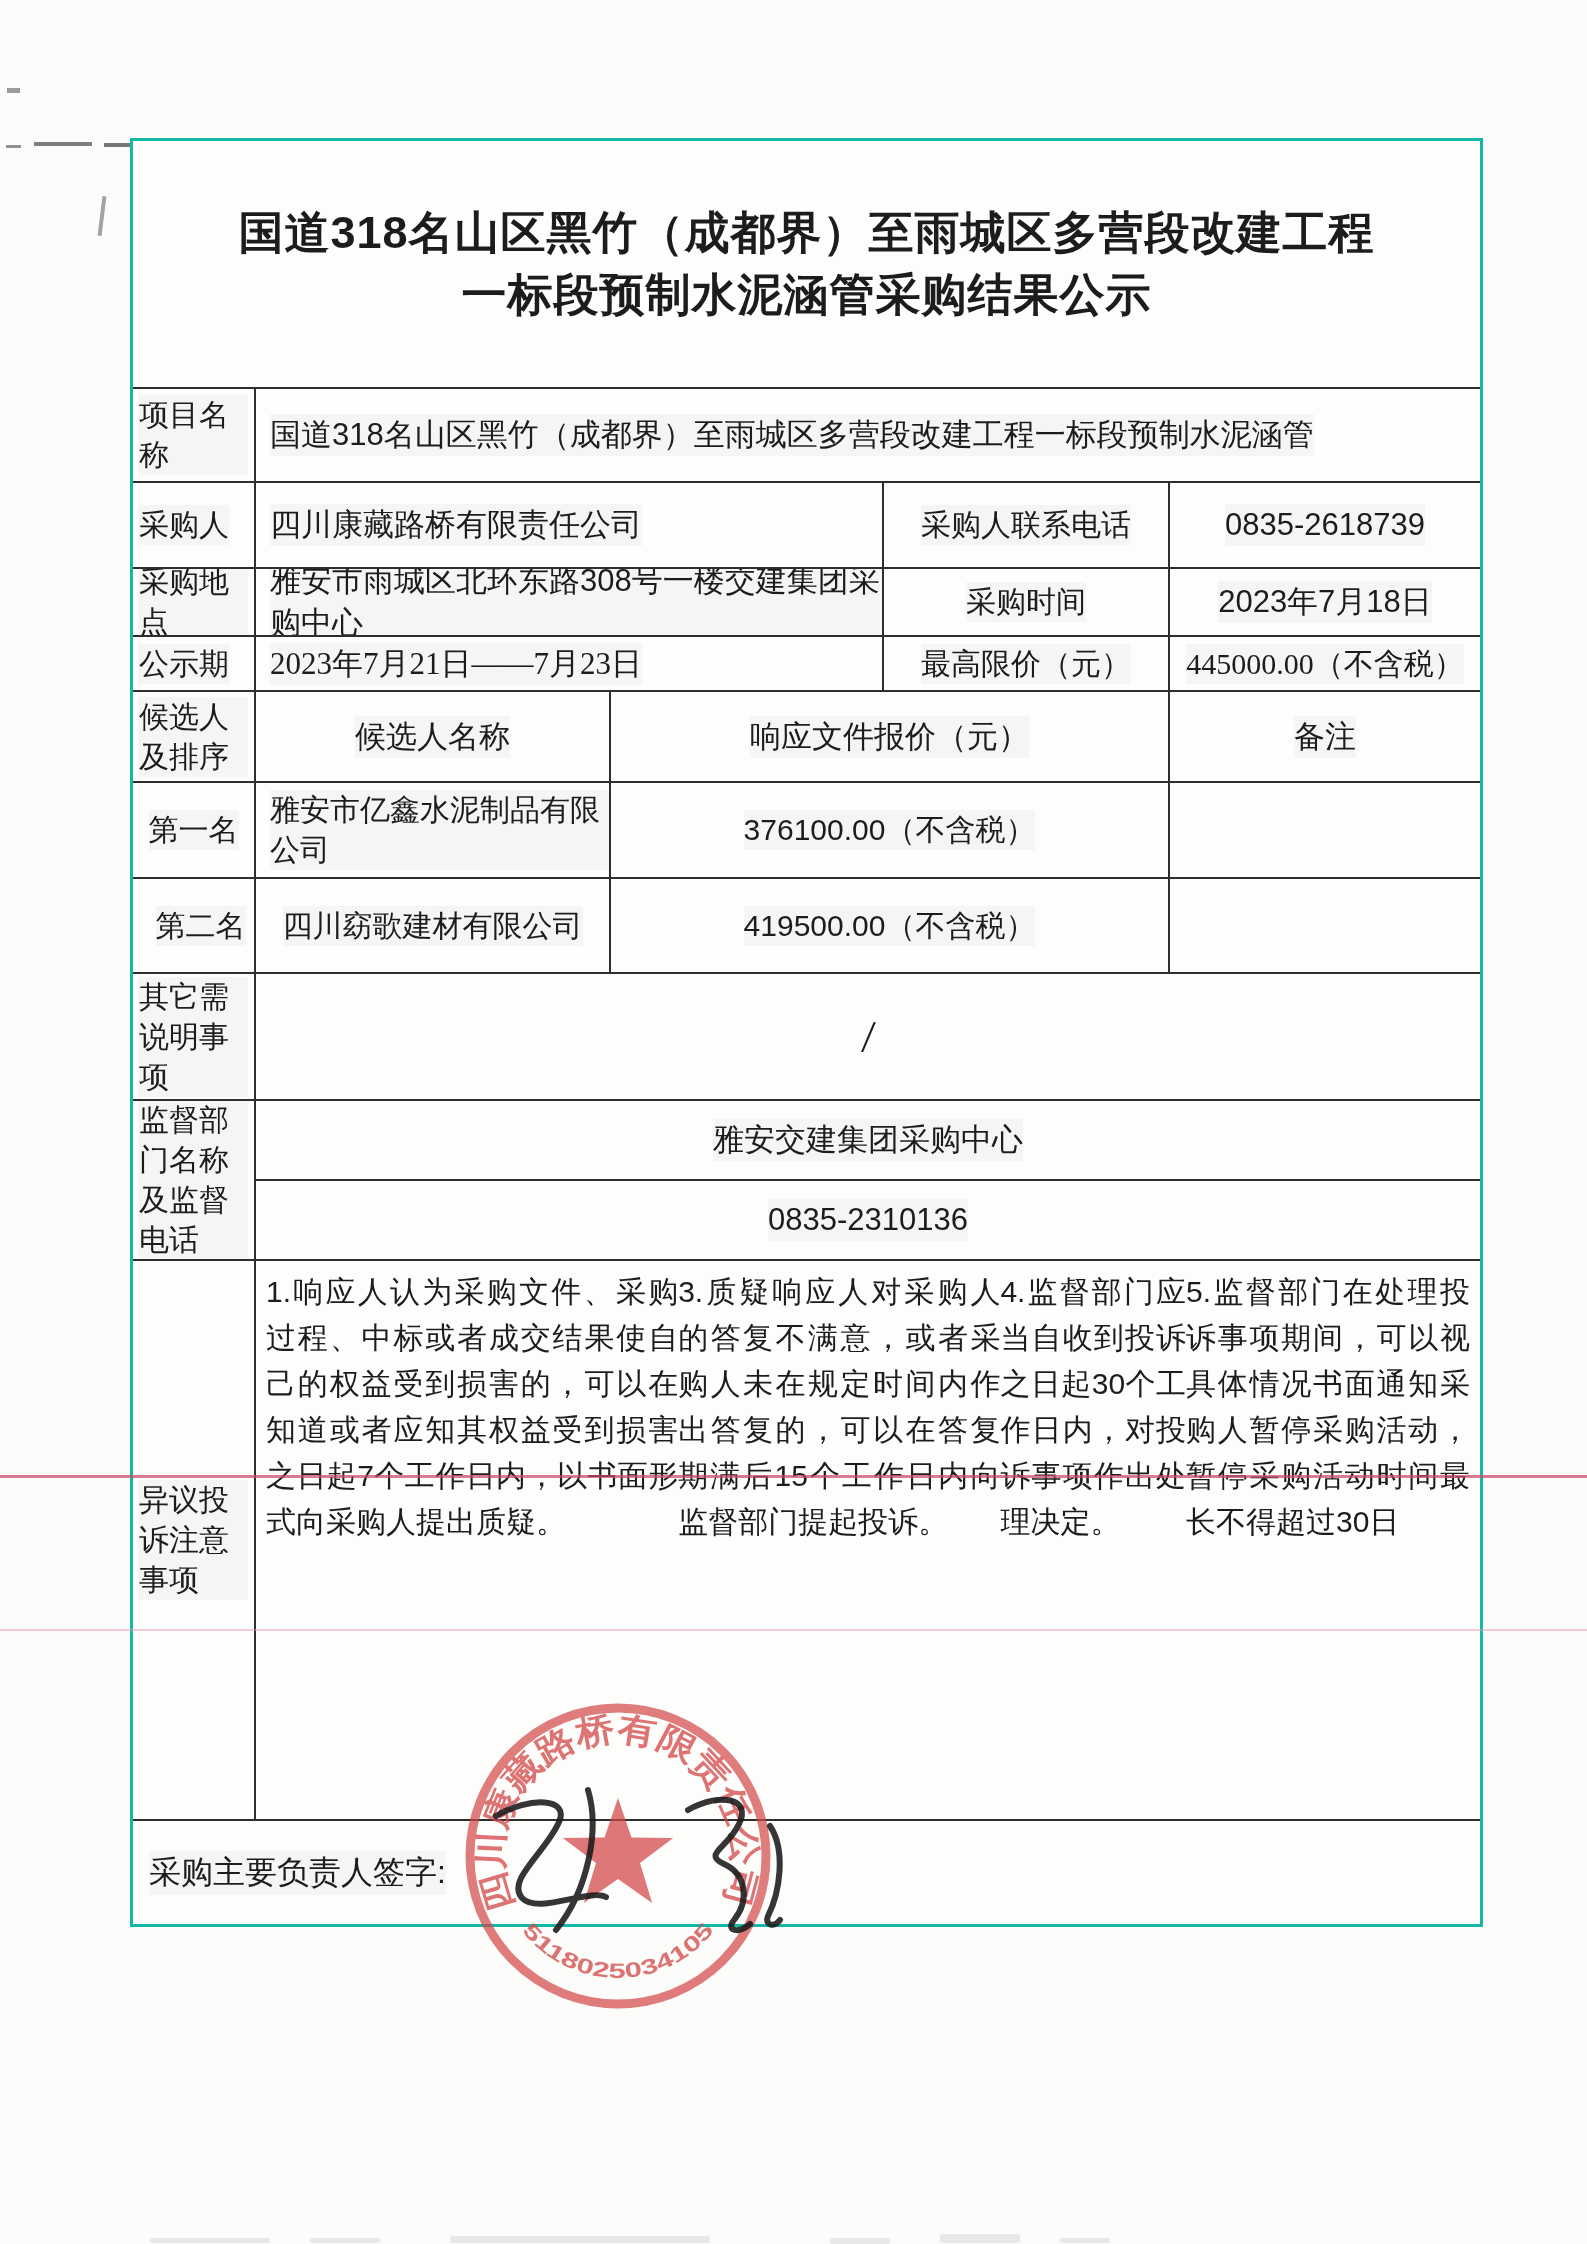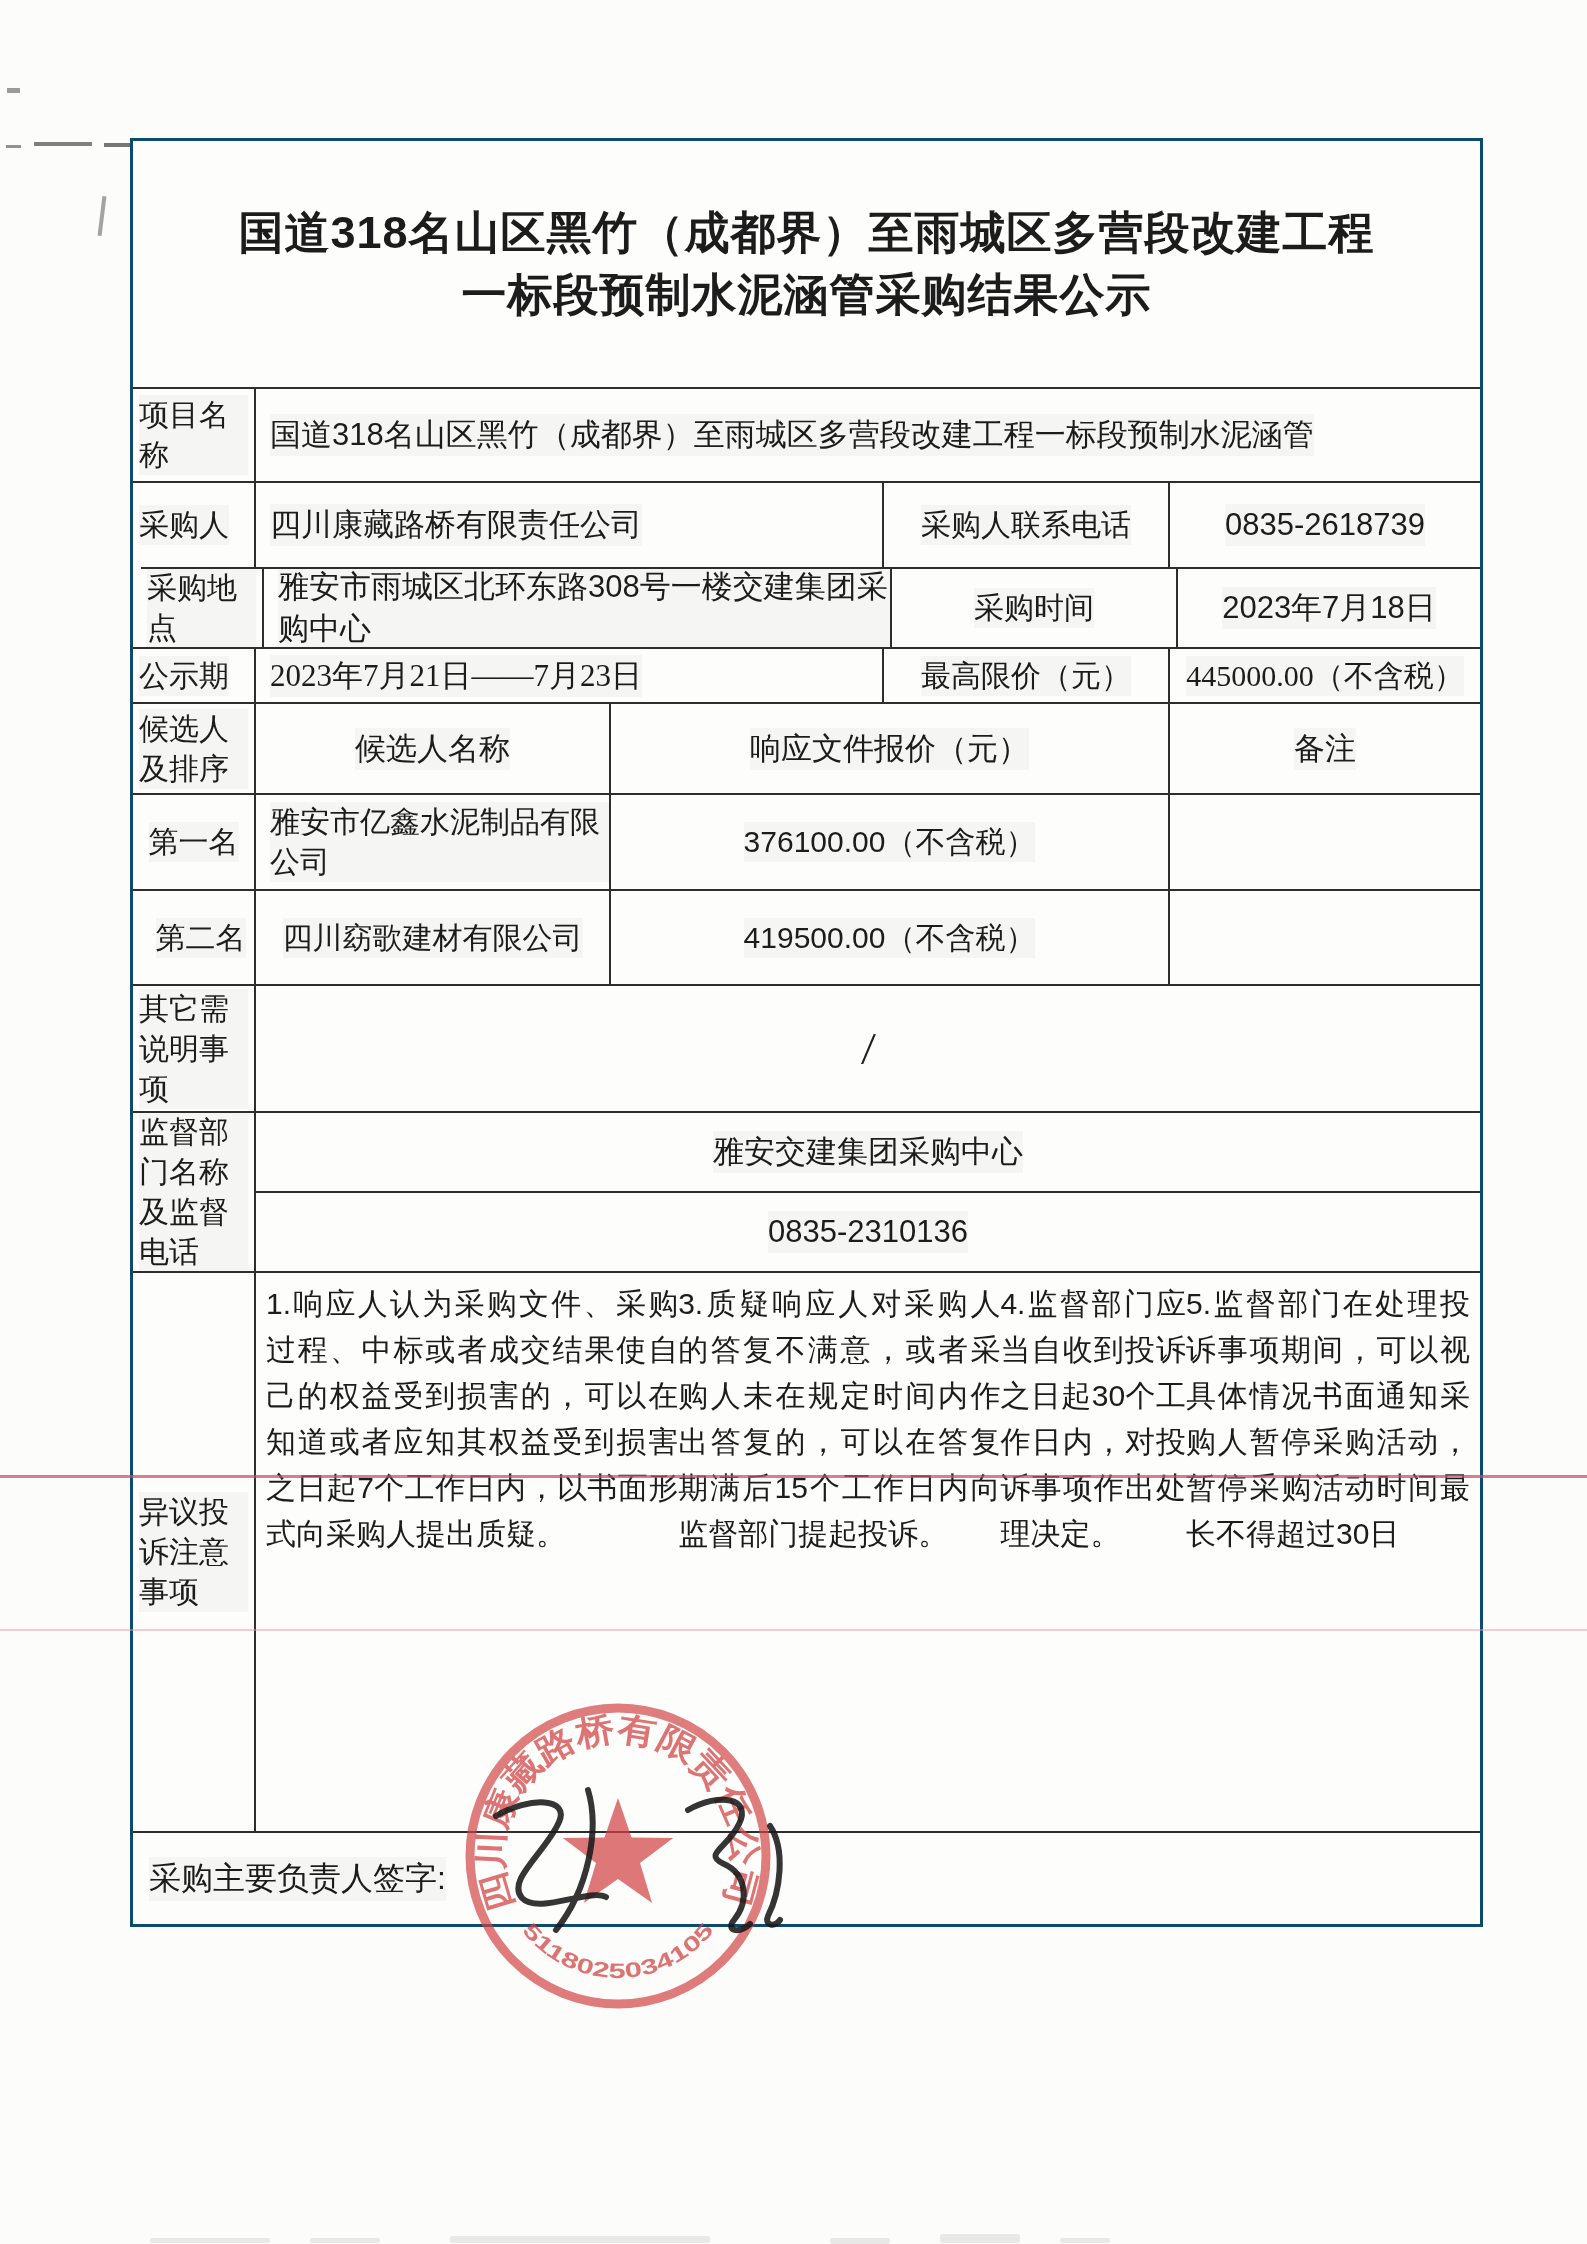--- a/index.html
+++ b/index.html
@@ -8,21 +8,21 @@
     width:1587px;height:2244px;
     background:#fcfcfa;
     font-family:"Liberation Sans","DejaVu Sans",sans-serif;
     color:#1c1c1c;
     overflow:hidden;
   }
   
   .doc-table{
     position:absolute;left:130px;top:138px;
     width:1353px;height:1789px;
-    border:3px solid #0c4a6e;
+    border:3px solid #14b8a6;
     box-sizing:border-box;
     display:flex;flex-direction:column;
     background:rgba(255,255,255,0.4);
   }
   .t-row{display:flex;box-sizing:border-box;border-top:2px solid #2e2e2e;flex:0 0 auto;}
   .t-row.no-top{border-top:none;}
   .cell{box-sizing:border-box;border-left:2px solid #2e2e2e;position:relative;
         display:flex;align-items:center;overflow:hidden;}
   .cell.first{border-left:none;}
   .lab{width:121px;flex:0 0 121px;padding:4px 6px;font-size:30px;line-height:40px;
@@ -35,21 +35,21 @@
   .fs31{font-size:31px;line-height:42px;}
   .tx{background:rgba(110,110,110,0.055);}
   
   .title-row{height:246px;align-items:center;}
   .title-cell{width:100%;flex-direction:column;justify-content:center;align-items:center;}
   .title-line{font-size:45px;font-weight:bold;line-height:62px;letter-spacing:1px;
               font-family:"Liberation Sans","DejaVu Sans",sans-serif;}
   
   .r-project{height:94px;}
   .r-purchaser{height:86px;}
-  .r-location{height:80px;margin-left:8px;}
+  .r-location{height:68px;}
   .r-publicity{height:55px;font-family:Liberation Serif, serif;}
   .r-chead{height:91px;}
   .r-c1{height:96px;}
   .r-c2{height:95px;}
   .r-other{height:127px;}
   .r-super{height:160px;}
   .r-objection{height:560px;}
   .r-sign{flex:1 1 auto;}
   .w628{width:628px;flex:0 0 628px;}
   .w286{width:286px;flex:0 0 286px;}

